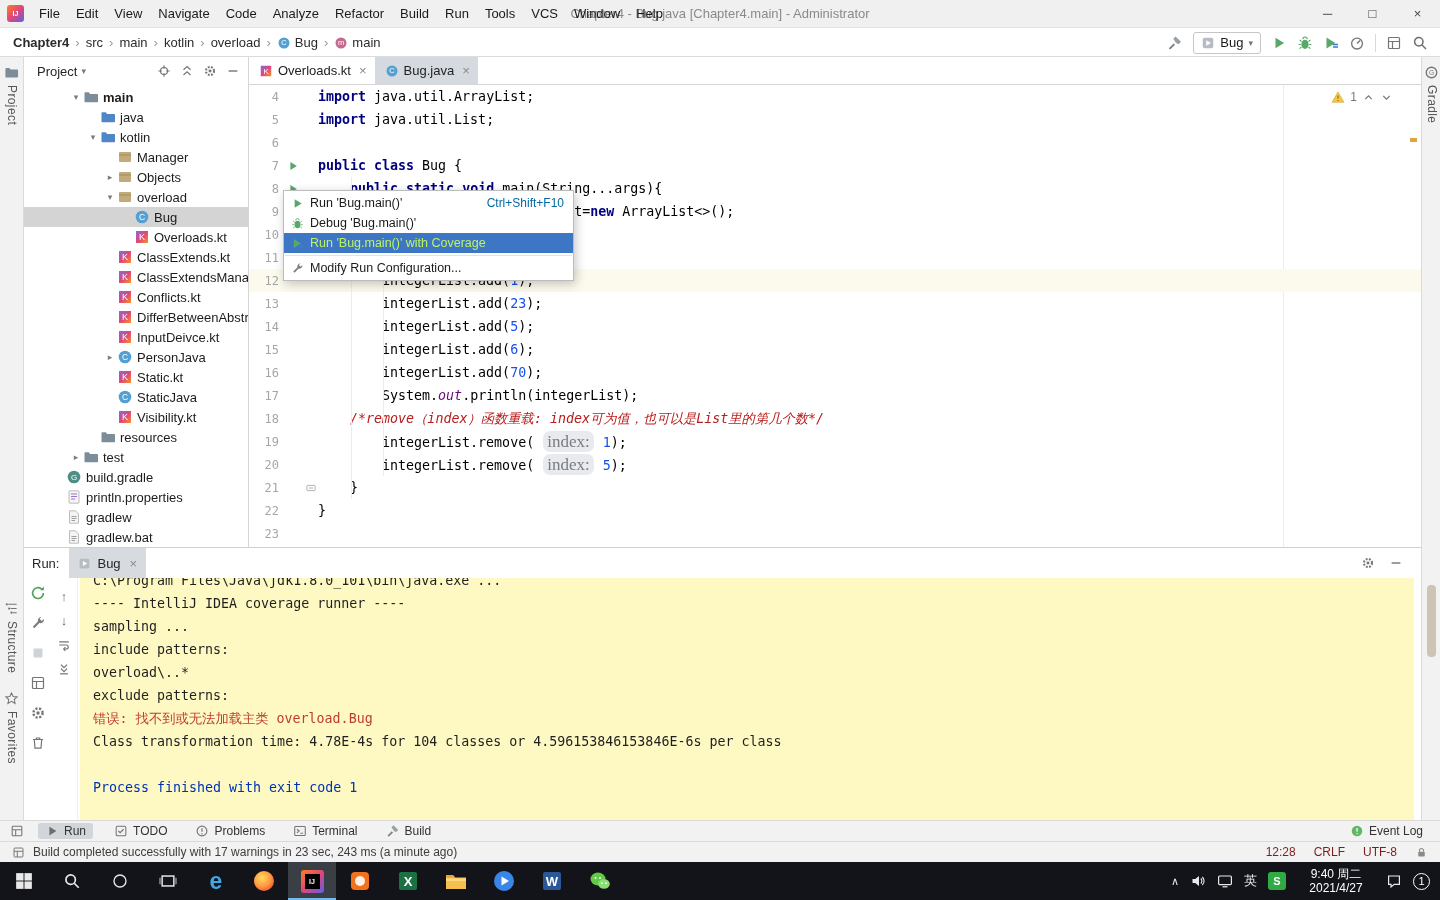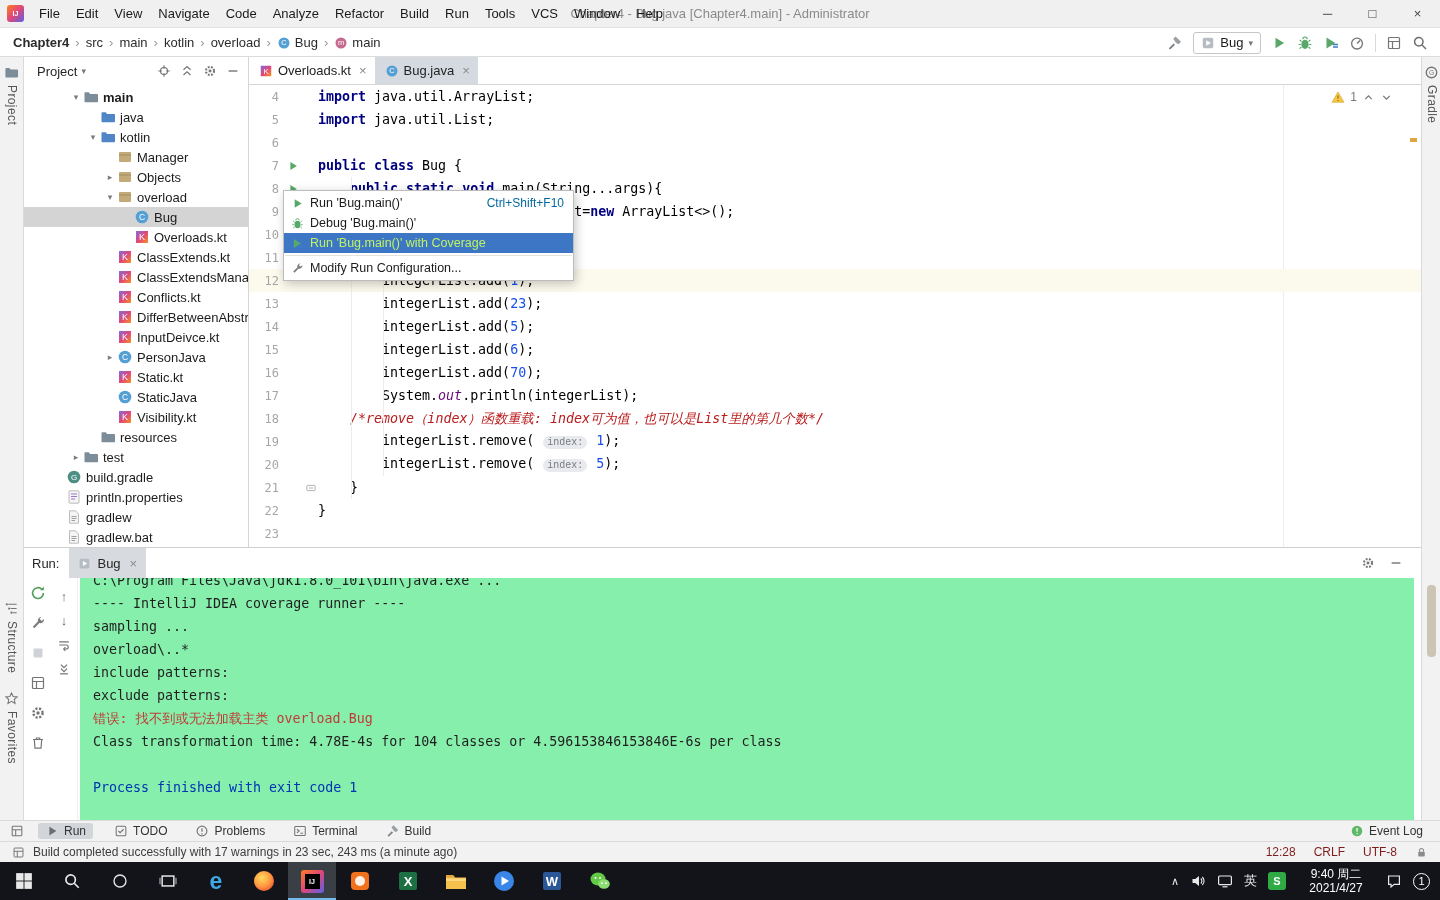--- a/index.html
+++ b/index.html
@@ -59,42 +59,42 @@
   .crow.caretline{background:#fcfaed}
   .gut{width:69px;flex:none;display:flex;align-items:center;height:100%}
   .lnum{width:30px;text-align:right;font:12px "DejaVu Sans Mono",monospace;color:#a6a6a6}
   .gicon{width:12px;height:12px;margin-left:8px}
   .gfold{width:12px;height:12px;margin-left:6px}
   .codetext{font:13.3px/23px "DejaVu Sans Mono",monospace;white-space:pre;color:#000}
   .tk-kw{color:#000080;font-weight:bold}
   .tk-n{color:#1750eb}
   .tk-f{color:#660e7a;font-style:italic}
   .tk-c{color:#b91c1c;font-style:italic}
-  .tk-h{background:#e8eaee;color:#787c83;border-radius:7px;padding:1px 4px;font-size:10px;font-family:Liberation Mono, monospace;margin:0 1px}
+  .tk-h{background:#e8eaee;color:#787c83;border-radius:7px;padding:1px 4px;font-size:17px;font-family:Liberation Serif, serif;margin:0 1px}
   .iguide{position:absolute;width:1px;background:#ececec;pointer-events:none}
   #margin-guide{position:absolute;left:1034px;top:0;bottom:0;width:1px;background:#ededed}
   #inspect{position:absolute;right:28px;top:5px;display:flex;align-items:center;gap:5px;font-size:12px;color:#7a7a7a;z-index:8}
   #stripe-mark{position:absolute;right:4px;top:53px;width:7px;height:4px;background:#dfa63f;z-index:8}
 
   
   #ctxmenu{position:absolute;left:283px;top:190px;width:291px;background:#fff;border:1px solid #bcbcbc;box-shadow:2px 3px 10px rgba(0,0,0,.22);padding:2px 0;z-index:50}
   .cm-item{height:20px;display:flex;align-items:center;gap:6px;padding:0 9px 0 7px;font-size:12.5px;color:#1a1a1a}
   .cm-item.selected{background:#3d76c4;color:#bef264}
   .cm-short{margin-left:auto;color:#0369a1;font-size:12px}
   .menu-sep{height:1px;background:#e2e2e2;margin:2px 1px}
 
   
   #run-header{position:absolute;left:24px;top:547px;right:19px;height:31px;background:#fff;border-top:1px solid #cfcfcf;display:flex;align-items:center;padding-left:8px;font-size:13px;color:#262626;z-index:6}
   #run-tab{display:flex;align-items:center;gap:6px;background:#d7dade;height:30px;padding:0 9px;margin-left:10px;font-size:13px}
   #run-header-icons{margin-left:auto;display:flex;align-items:center;gap:14px;padding-right:18px}
   #run-left1,#run-left2{position:absolute;top:578px;width:27px;bottom:80px;background:#fff;display:flex;flex-direction:column;align-items:center;z-index:6}
   #run-left1{left:24px;padding-top:7px;gap:14px}
   #run-left2{left:51px;padding-top:12px;gap:10px;border-right:1px solid #efefef}
   #run-left2 .txt{font-size:13px;color:#666;line-height:14px}
-  #console{position:absolute;left:80px;top:578px;right:26px;bottom:80px;overflow:hidden;font:13.3px/23px "DejaVu Sans Mono",monospace;color:#1f1f1f;padding-left:13px;background:#86efac;z-index:6}
+  #console{position:absolute;left:80px;top:578px;right:26px;bottom:80px;overflow:hidden;font:13.3px/23px "DejaVu Sans Mono",monospace;color:#1f1f1f;padding-left:13px;background:#fef9c3;z-index:6}
   .conline{white-space:pre;height:23px}
   .conline.clip{margin-top:-9px}
   .conline.error{color:#bf3b36}
   .conline.system{color:#0033b3}
   #console-thumb{position:absolute;right:4px;top:585px;width:9px;height:72px;background:#ccc4b5;border-radius:4px;z-index:9}
 
   
   #toolwin-bar{position:absolute;left:0;right:0;top:820px;height:21px;background:#f2f2f2;border-top:1px solid #d9d9d9;display:flex;align-items:center;font-size:12px;color:#333;padding:0 10px;gap:14px;z-index:10}
   .tw-item{display:flex;align-items:center;gap:5px;padding:1px 7px;border-radius:3px}
   .tw-item.active{background:#d2d6db}
@@ -909,22 +909,22 @@
           <path d="M4.5 3L8 6.5 11.5 3M4.5 7.5L8 11l3.5-3.5"></path>
           <path d="M3.5 13.5h9"></path>
         </g>
       </svg>
     </span>
 </div>
 <div id="console">
     <div class="conline clip">C:\Program Files\Java\jdk1.8.0_101\bin\java.exe ...</div>
     <div class="conline">---- IntelliJ IDEA coverage runner ----</div>
     <div class="conline">sampling ...</div>
+    <div class="conline">include patterns:</div>
     <div class="conline">overload\..*</div>
-    <div class="conline">include patterns:</div>
     <div class="conline">exclude patterns:</div>
     <div class="conline error">错误: 找不到或无法加载主类 overload.Bug</div>
     <div class="conline">Class transformation time: 4.78E-4s for 104 classes or 4.596153846153846E-6s per class</div>
     <div class="conline">&nbsp;</div>
     <div class="conline system">Process finished with exit code 1</div>
   </div>
 <div id="console-thumb"></div>
 
 <div id="toolwin-bar">
   <span class="ic ic14">

